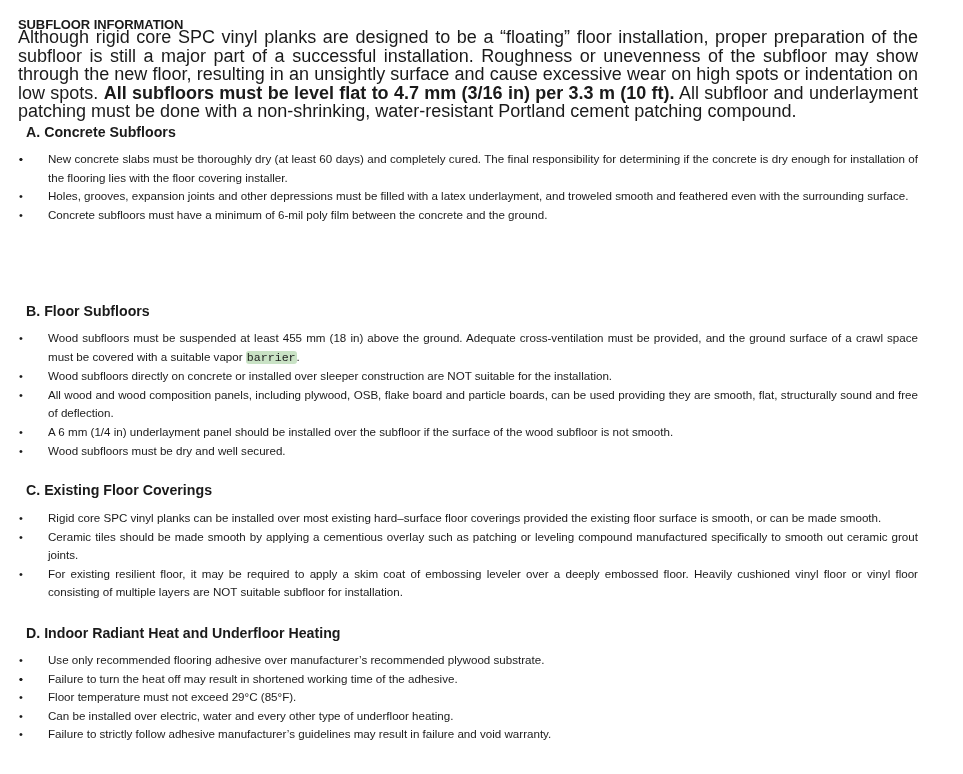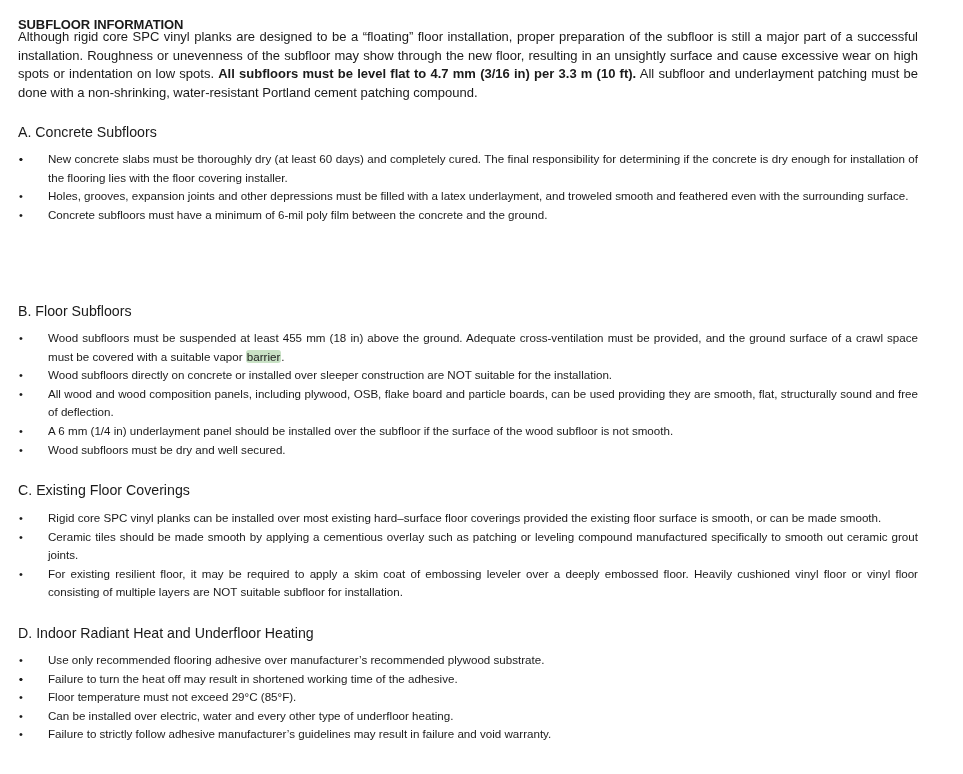--- a/index.html
+++ b/index.html
@@ -10,35 +10,35 @@
     font-size: 12px;
     position: relative;
   }
   .doc { position: absolute; left: 18px; top: 0; width: 900px; }
   .main-title {
     font-weight: bold; font-size: 13px; margin: 0;
     position: absolute; left: 0; top: 17px; letter-spacing: -0.1px;
   }
   .intro {
     position: absolute; left: 0; top: 28px; width: 900px;
-    line-height: 18.6px; text-align: justify; font-size: 13px;
+    line-height: 18.6px; text-align: justify; font-size: 18px;
   }
   .intro b { font-weight: bold; }
   .section-title {
-    position: absolute; left: 0; font-weight: normal; font-size: 14.2px; margin: 0;
+    position: absolute; left: 8px; font-weight: bold; font-size: 14.2px; margin: 0;
   }
   ul.bullets { position: absolute; left: 0; margin: 0; padding: 0; list-style: none; width: 900px; }
   ul.bullets li {
     position: relative; padding-left: 30px; line-height: 18.6px;
     font-size: 11.6px; text-align: justify;
   }
   ul.bullets li .bullet {
     position: absolute; left: 1px; top: 0; font-size: 11px;
   }
-  .hl { background: #c9e2c5; border-radius: 3px; padding: 0 1px; }
+  .hl { background: #c9e2c5; border-radius: 3px; padding: 0 1px; font-family: Liberation Mono, monospace; }
 </style>
 </head>
 <body>
 
 <div class="doc">
   <h1 class="main-title">SUBFLOOR INFORMATION</h1>
 
   <p class="intro" style="margin:0;">
     <span>Although rigid core SPC vinyl planks are designed to be a “floating” floor installation, proper preparation of the subfloor is still a major part of a successful installation. Roughness or unevenness of the subfloor may show through the new floor, resulting in an unsightly surface and cause excessive wear on high spots or indentation on low spots. </span><b>All subfloors must be level flat to 4.7 mm (3/16 in) per 3.3 m (10 ft).</b><span> All subfloor and underlayment patching must be done with a non-shrinking, water-resistant Portland cement patching compound.</span>
   </p>

